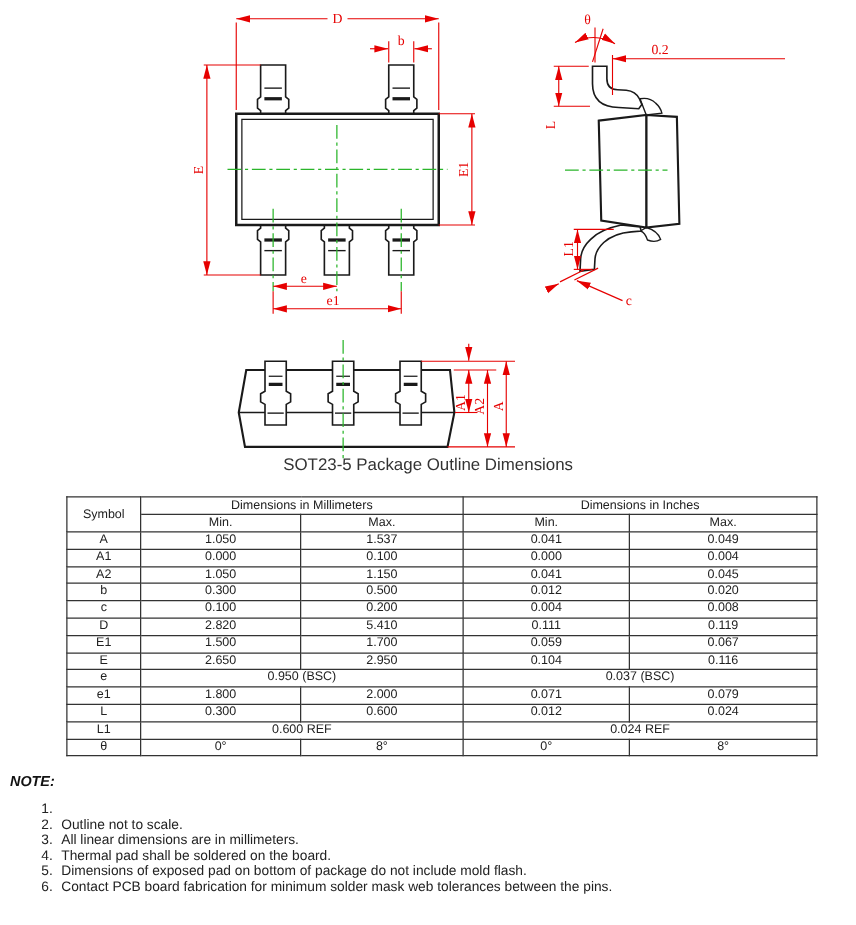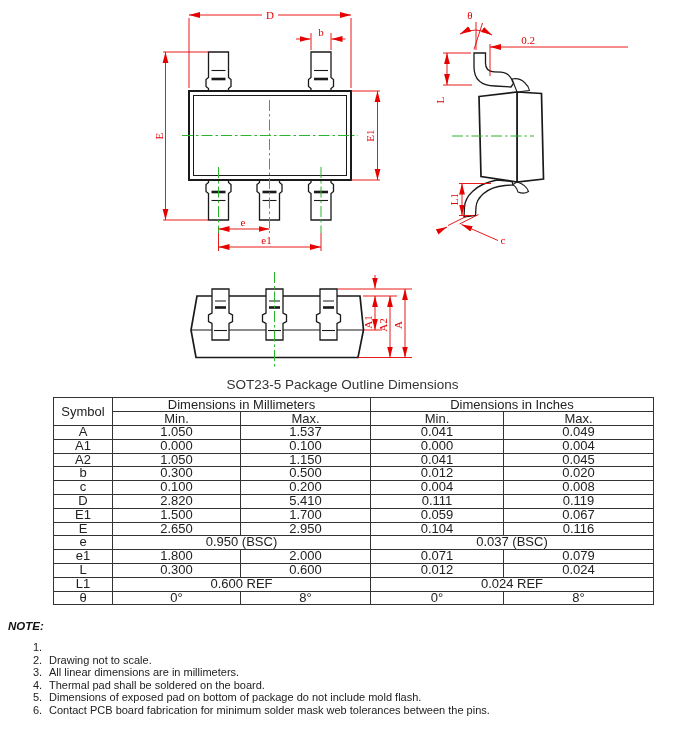--- a/index.html
+++ b/index.html
@@ -17,24 +17,24 @@
   .blk{stroke:var(--blk);fill:none;}
   .face{fill:#fff;stroke:var(--blk);}
   .pin{fill:#fff;stroke:var(--blk);stroke-width:1.3;}
   .tick{stroke:var(--blk);}
   .cl line{stroke:var(--cl);stroke-width:1;stroke-dasharray:11 3 2.5 3;}
   .dim line,.dim path{stroke:var(--dim);stroke-width:0.9;fill:none;}
   .dim text{fill:var(--dim);font-family:"Liberation Serif",serif;font-size:11px;}
   .dimfill{fill:var(--dim);stroke:none;}
 
   .drawing-title{position:absolute;left:0;top:364px;width:685px;text-align:center;
-                 font-size:13.5px;color:#333;margin-top:13px;}
+                 font-size:13.5px;color:#333;}
 
   table.dim-table{position:absolute;left:53px;top:397px;width:600px;border-collapse:collapse;
-                  table-layout:fixed;font-size:13px;color:var(--txt);}
+                  table-layout:fixed;font-size:10px;color:var(--txt);}
   .dim-table th,.dim-table td{border:1px solid #333;padding:0;text-align:center;
                   font-weight:normal;height:12.8px;line-height:12.8px;overflow:hidden;}
   .dim-table thead th{height:13px;line-height:13px;}
 
   .note-heading{position:absolute;left:8px;top:620px;font-size:11.5px;font-weight:bold;color:#111;font-style:italic;}
   .note-list{position:absolute;left:33px;top:641px;margin:0;padding:0;list-style:none;
              font-size:11px;color:var(--txt);}
   .note-list li{display:flex;line-height:12.6px;}
   .note-num{width:16px;flex:0 0 16px;}
 </style>
@@ -292,21 +292,21 @@
       </tbody>
   </table>
 
   <div class="note-heading">NOTE:</div>
   <ol class="note-list">
       <li>
         <span class="note-num">1.</span>
       </li>
       <li>
         <span class="note-num">2.</span>
-        <span class="note-text">Drawing not to scale.</span>
+        <span class="note-text">Outline not to scale.</span>
       </li>
       <li>
         <span class="note-num">3.</span>
         <span class="note-text">All linear dimensions are in millimeters.</span>
       </li>
       <li>
         <span class="note-num">4.</span>
         <span class="note-text">Thermal pad shall be soldered on the board.</span>
       </li>
       <li>

